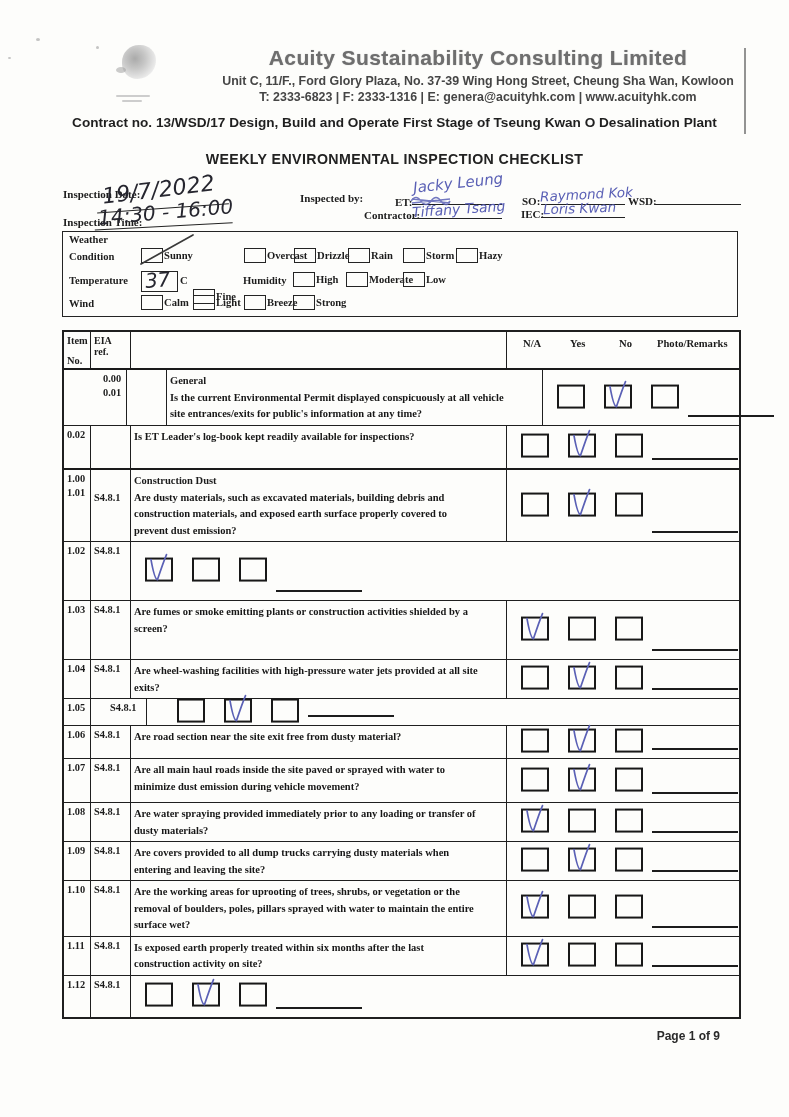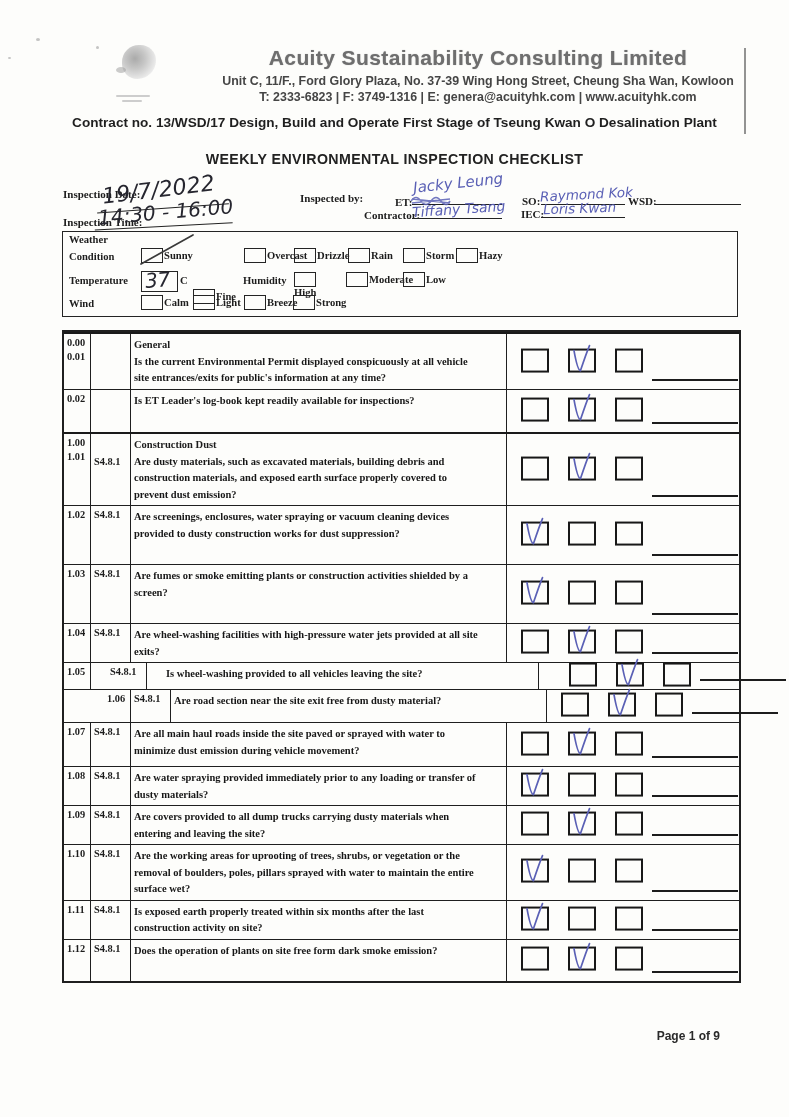--- a/index.html
+++ b/index.html
@@ -73,21 +73,21 @@
     <div class="speck1"></div>
   </div>
   <div class="logo-caption">
       <i></i>
       <i></i>
     </div>
 
   <div class="hdr-right">
     <div class="company-name">Acuity Sustainability Consulting Limited</div>
     <div class="addr">Unit C, 11/F., Ford Glory Plaza, No. 37-39 Wing Hong Street, Cheung Sha Wan, Kowloon</div>
-    <div class="contact">T: 2333-6823 | F: 3749-1316 | E: genera@acuityhk.com | www.acuityhk.com</div>
+    <div class="contact">T: 2333-6823 | F: 2333-1316 | E: genera@acuityhk.com | www.acuityhk.com</div>
   </div>
   <div class="contract-line">Contract no.  13/WSD/17 Design, Build and Operate First Stage of Tseung Kwan O Desalination Plant</div>
   <div class="form-title">WEEKLY ENVIRONMENTAL INSPECTION CHECKLIST</div>
 
   <div class="lbl" style="left:63px;top:188px;">Inspection Date:</div>
   <div class="uline" style="left:96px;top:179px;width:132px;height:29px;transform:rotate(-4deg);"></div>
   <div class="hand hand-dark" style="left:102px;top:177px;font-size:22px;transform:rotate(-7deg);">19/7/2022</div>
 
   <div class="lbl" style="left:63px;top:216px;">Inspection Time:</div>
   <div class="uline" style="left:94px;top:198px;width:138px;height:28px;transform:rotate(-3deg);"></div>
@@ -154,21 +154,21 @@
           <span>Hazy</span>
         </div>
       </div>
     <div class="w-lbl" style="left:6px;top:43px;">Temperature</div>
     <div class="temp-box">
       <div class="hand hand-dark temp-val">37</div>
     </div>
     <div class="w-lbl" style="left:117px;top:43px;">C</div>
     <div class="w-lbl" style="left:180px;top:43px;">Humidity</div>
     <div id="humidity-opts">
-        <div class="w-opt" style="left: 230px; top: 40px; flex-direction: column;">
+        <div class="w-opt" style="left: 230px; top: 40px;">
           <div class="w-box"></div>
           <span>High</span>
         </div>
         <div class="w-opt" style="left: 283px; top: 40px;">
           <div class="w-box"></div>
           <span>Moderate</span>
         </div>
         <div class="w-opt" style="left: 340px; top: 40px;">
           <div class="w-box"></div>
           <span>Low</span>
@@ -189,22 +189,38 @@
           <span>Breeze</span>
         </div>
         <div class="w-opt" style="left: 230px; top: 63px;">
           <div class="w-box"></div>
           <span>Strong</span>
         </div>
       </div>
   </div>
 
   <div class="tbl">
+    <div class="trow">
+      <div class="c c1 hd-cell">
+        <div>Item</div>
+        <div style="position:absolute;left:3px;bottom:2px;">No.</div>
+      </div>
+      <div class="c c2 hd-cell">
+        <div style="font-size:10px;">EIA ref.</div>
+      </div>
+      <div class="c c3 hd-cell"></div>
+      <div class="c c4 hd-cell">
+        <span class="hd" style="position:absolute;left:16px;top:6px;">N/A</span>
+        <span class="hd" style="position:absolute;left:63px;top:6px;">Yes</span>
+        <span class="hd" style="position:absolute;left:112px;top:6px;">No</span>
+        <span class="hd" style="position:absolute;left:150px;top:6px;">Photo/Remarks</span>
+      </div>
+    </div>
     <div id="tbody">
-        <div class="trow sect" style="min-height: 55px;">
+        <div class="trow sect" style="min-height: 55px; padding-left: 36px;">
           <div class="c c1">
             <div>0.00</div>
             <div class="itm2">0.01</div>
           </div>
           <div class="c c2">
             <div></div>
           </div>
           <div class="c c3">
             <div class="sec-title">General</div>
             <div class="qtext">Is the current Environmental Permit displayed conspicuously at all vehicle site entrances/exits for public's information at any time?</div>
@@ -264,23 +280,20 @@
             <div class="remline"></div>
           </div>
         </div>
         <div class="trow" style="min-height: 58px;">
           <div class="c c1">
             <div>1.02</div>
           </div>
           <div class="c c2">
             <div>S4.8.1</div>
           </div>
-          <div class="c c3">
-            <div class="qtext">Are screenings, enclosures, water spraying or vacuum cleaning devices provided to dusty construction works for dust suppression?</div>
-          </div>
           <div class="c c4">
             <div class="ansbox" style="left: 14px;">
               <svg width="28" height="32">
                 <path d="M6 7 C8.5 21 10.5 27 12.5 27 C14.5 21 18.5 9 21.5 2" stroke="#5a60b5" stroke-width="1.7" fill="none" stroke-linecap="round"></path>
               </svg>
             </div>
             <div class="ansbox" style="left: 61px;"></div>
             <div class="ansbox" style="left: 108px;"></div>
             <div class="remline"></div>
           </div>
@@ -327,35 +340,32 @@
             <div class="remline"></div>
           </div>
         </div>
         <div class="trow" style="min-height: 26px; gap: 16px;">
           <div class="c c1">
             <div>1.05</div>
           </div>
           <div class="c c2">
             <div>S4.8.1</div>
           </div>
-          <div class="c c3">
-            <div class="qtext">Is wheel-washing provided to all vehicles leaving the site?</div>
-          </div>
-          <div class="c c4">
-            <div class="ansbox" style="left: 14px;"></div>
-            <div class="ansbox" style="left: 61px;">
-              <svg width="28" height="32">
-                <path d="M6 7 C8.5 21 10.5 27 12.5 27 C14.5 21 18.5 9 21.5 2" stroke="#5a60b5" stroke-width="1.7" fill="none" stroke-linecap="round"></path>
-              </svg>
-            </div>
-            <div class="ansbox" style="left: 108px;"></div>
-            <div class="remline"></div>
-          </div>
-        </div>
-        <div class="trow" style="min-height: 32px; padding-left: 40px;">
+          <div class="c c4">
+            <div class="ansbox" style="left: 14px;"></div>
+            <div class="ansbox" style="left: 61px;">
+              <svg width="28" height="32">
+                <path d="M6 7 C8.5 21 10.5 27 12.5 27 C14.5 21 18.5 9 21.5 2" stroke="#5a60b5" stroke-width="1.7" fill="none" stroke-linecap="round"></path>
+              </svg>
+            </div>
+            <div class="ansbox" style="left: 108px;"></div>
+            <div class="remline"></div>
+          </div>
+        </div>
+        <div class="trow" style="min-height: 32px;">
           <div class="c c1">
             <div>1.06</div>
           </div>
           <div class="c c2">
             <div>S4.8.1</div>
           </div>
           <div class="c c3">
             <div class="qtext">Are road section near the site exit free from dusty material?</div>
           </div>
           <div class="c c4">
@@ -474,23 +484,20 @@
             <div class="remline"></div>
           </div>
         </div>
         <div class="trow" style="min-height: 41px;">
           <div class="c c1">
             <div>1.12</div>
           </div>
           <div class="c c2">
             <div>S4.8.1</div>
           </div>
-          <div class="c c3">
-            <div class="qtext">Does the operation of plants on site free form dark smoke emission?</div>
-          </div>
           <div class="c c4">
             <div class="ansbox" style="left: 14px;"></div>
             <div class="ansbox" style="left: 61px;">
               <svg width="28" height="32">
                 <path d="M6 7 C8.5 21 10.5 27 12.5 27 C14.5 21 18.5 9 21.5 2" stroke="#5a60b5" stroke-width="1.7" fill="none" stroke-linecap="round"></path>
               </svg>
             </div>
             <div class="ansbox" style="left: 108px;"></div>
             <div class="remline"></div>
           </div>

